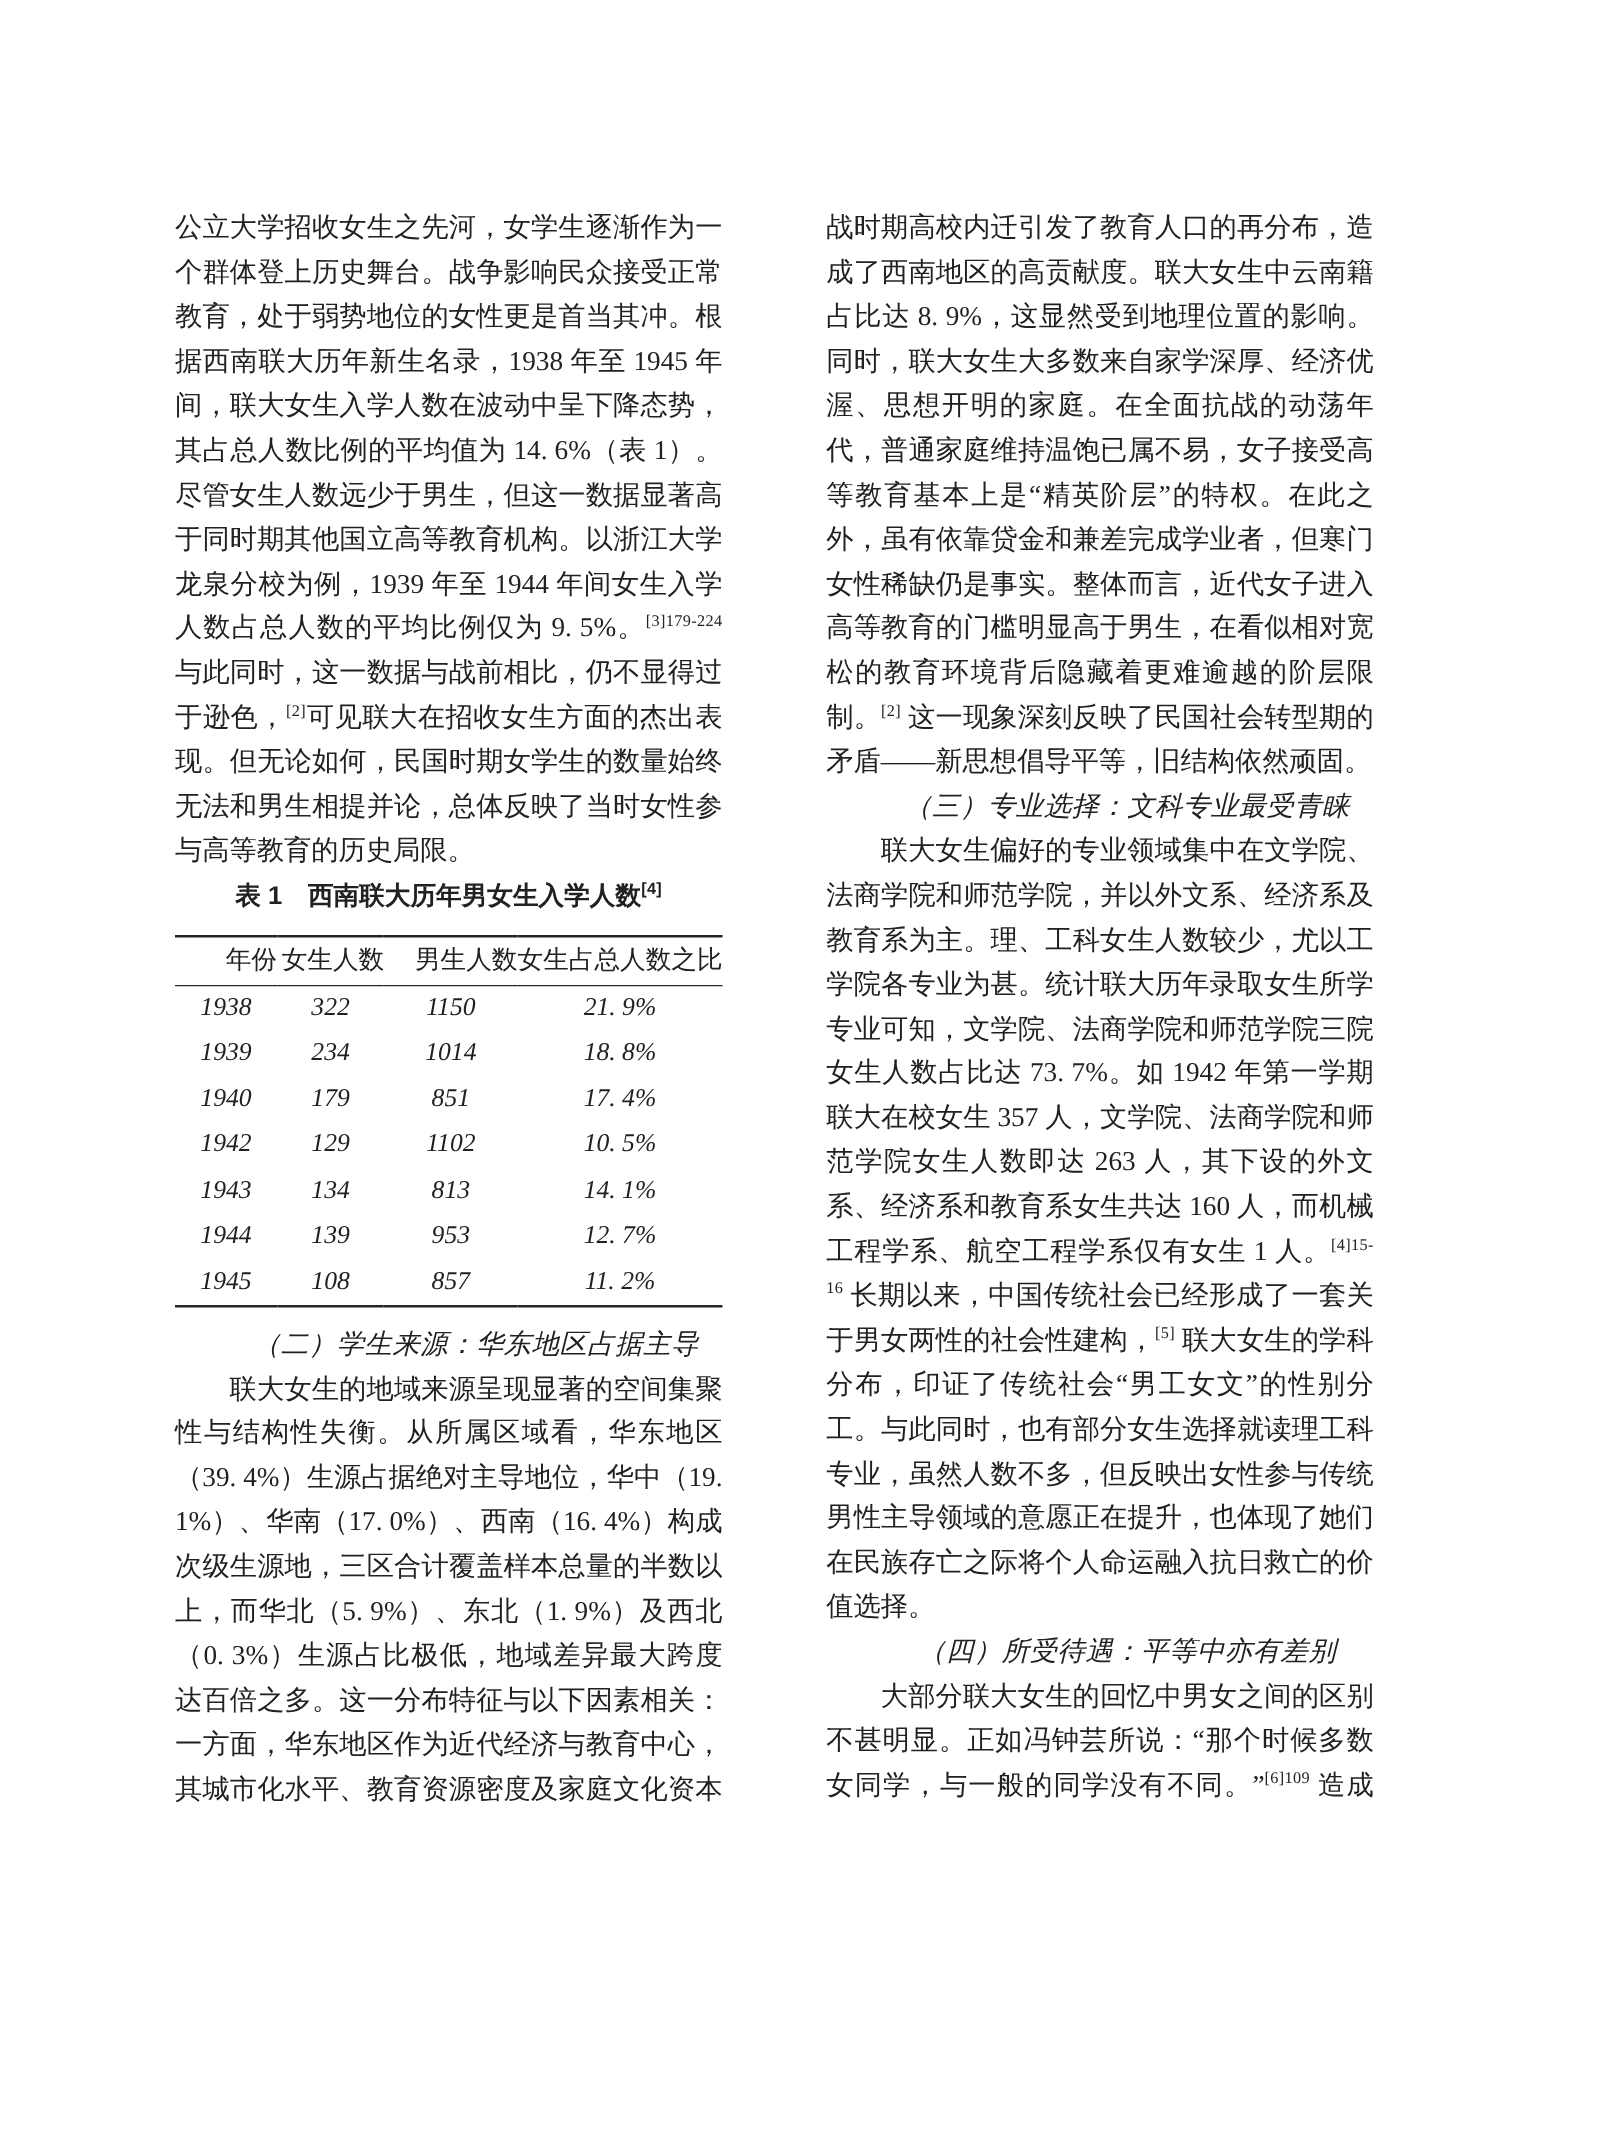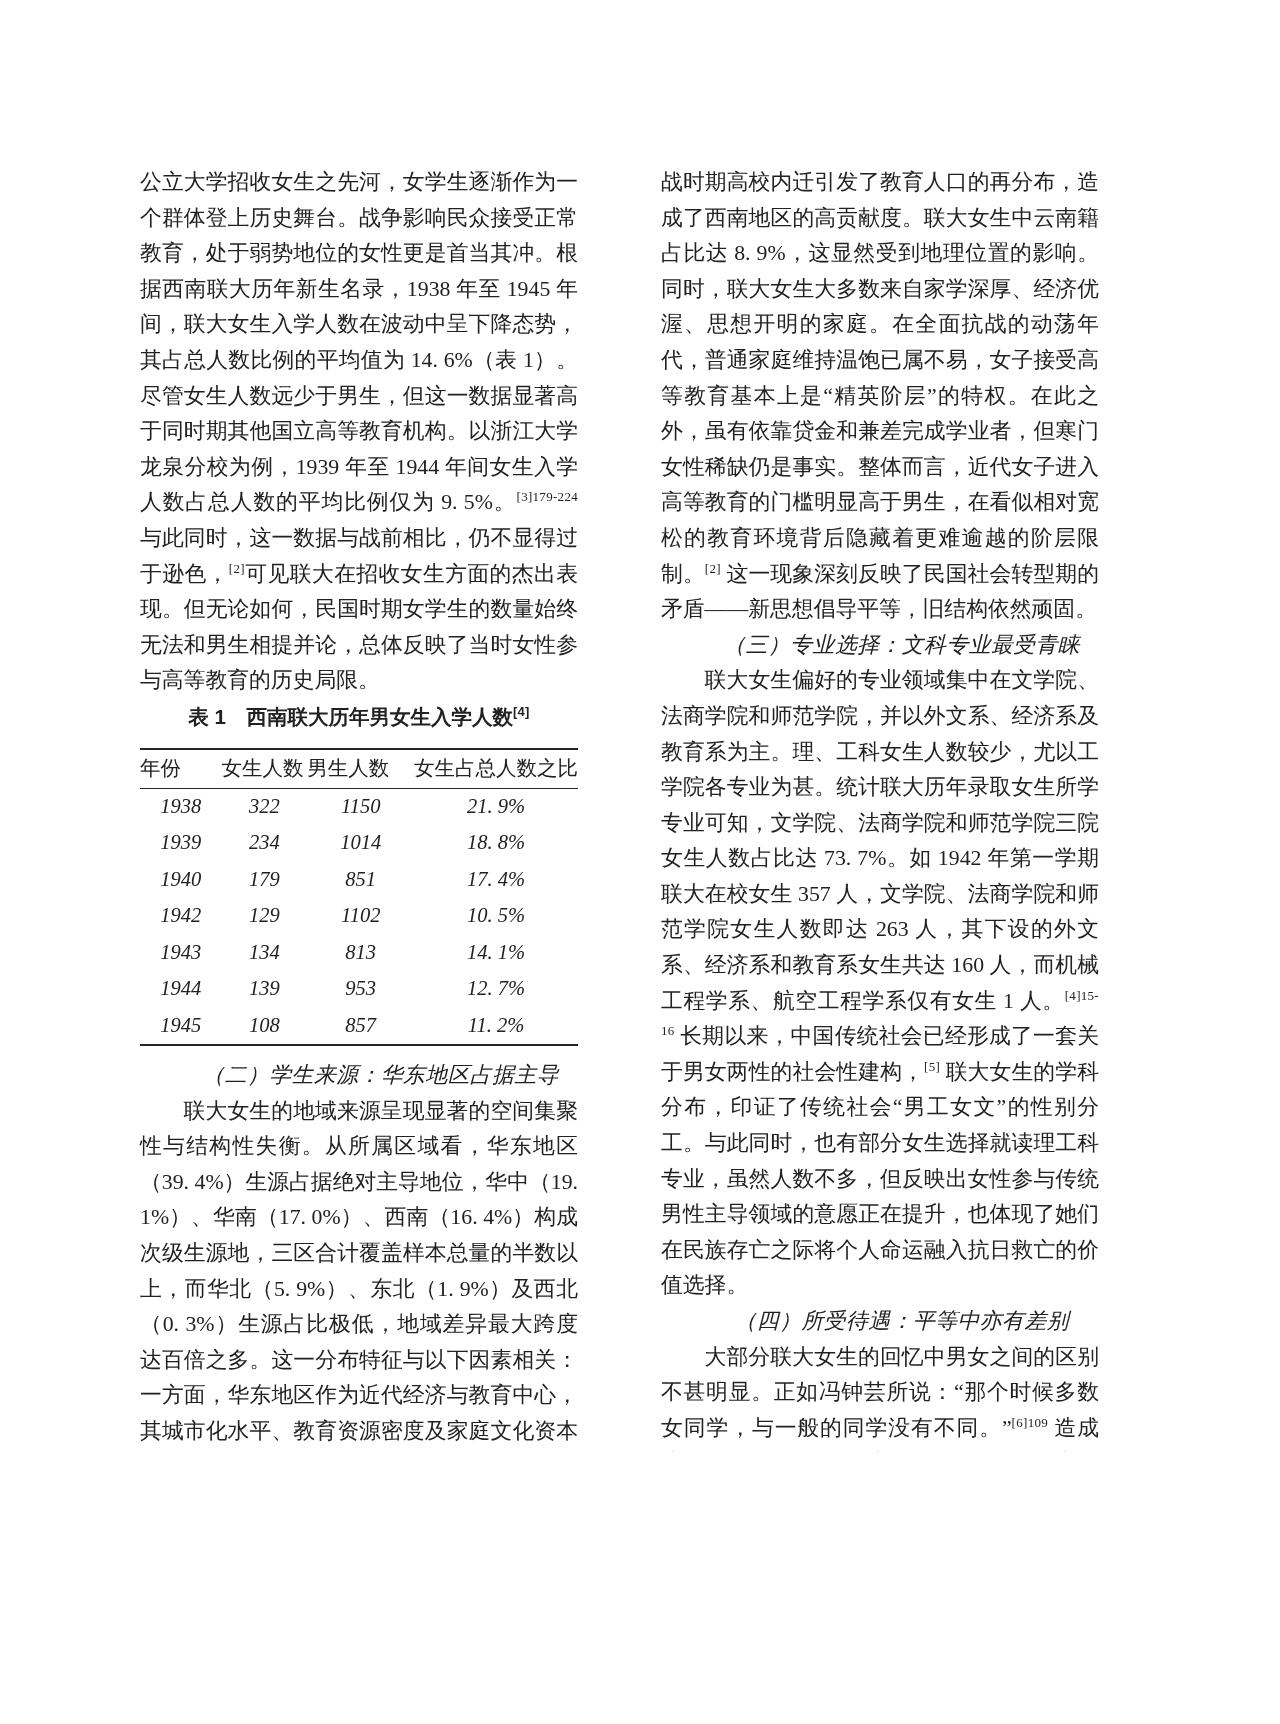--- a/index.html
+++ b/index.html
@@ -49,21 +49,21 @@
     border-collapse:collapse;
     margin:13px 0 12px 0;
     border-top:2.5px solid #242424;
     border-bottom:2.5px solid #242424;
     font-size:20.5px;
   }
   table.data th {
     font-weight:normal;
     border-bottom:1.5px solid #242424;
     height:38px; padding:0;
-    text-align:left; white-space:nowrap;
+    text-align:right; white-space:nowrap;
   }
   table.data td {
     height:36.5px; padding:0;
     text-align:center; white-space:nowrap;font-style:italic;
   }
 
   .page-number {
     position:absolute; left:1076px; top:1653px;
     font-size:22px; color:#1d1d1d;
   }

